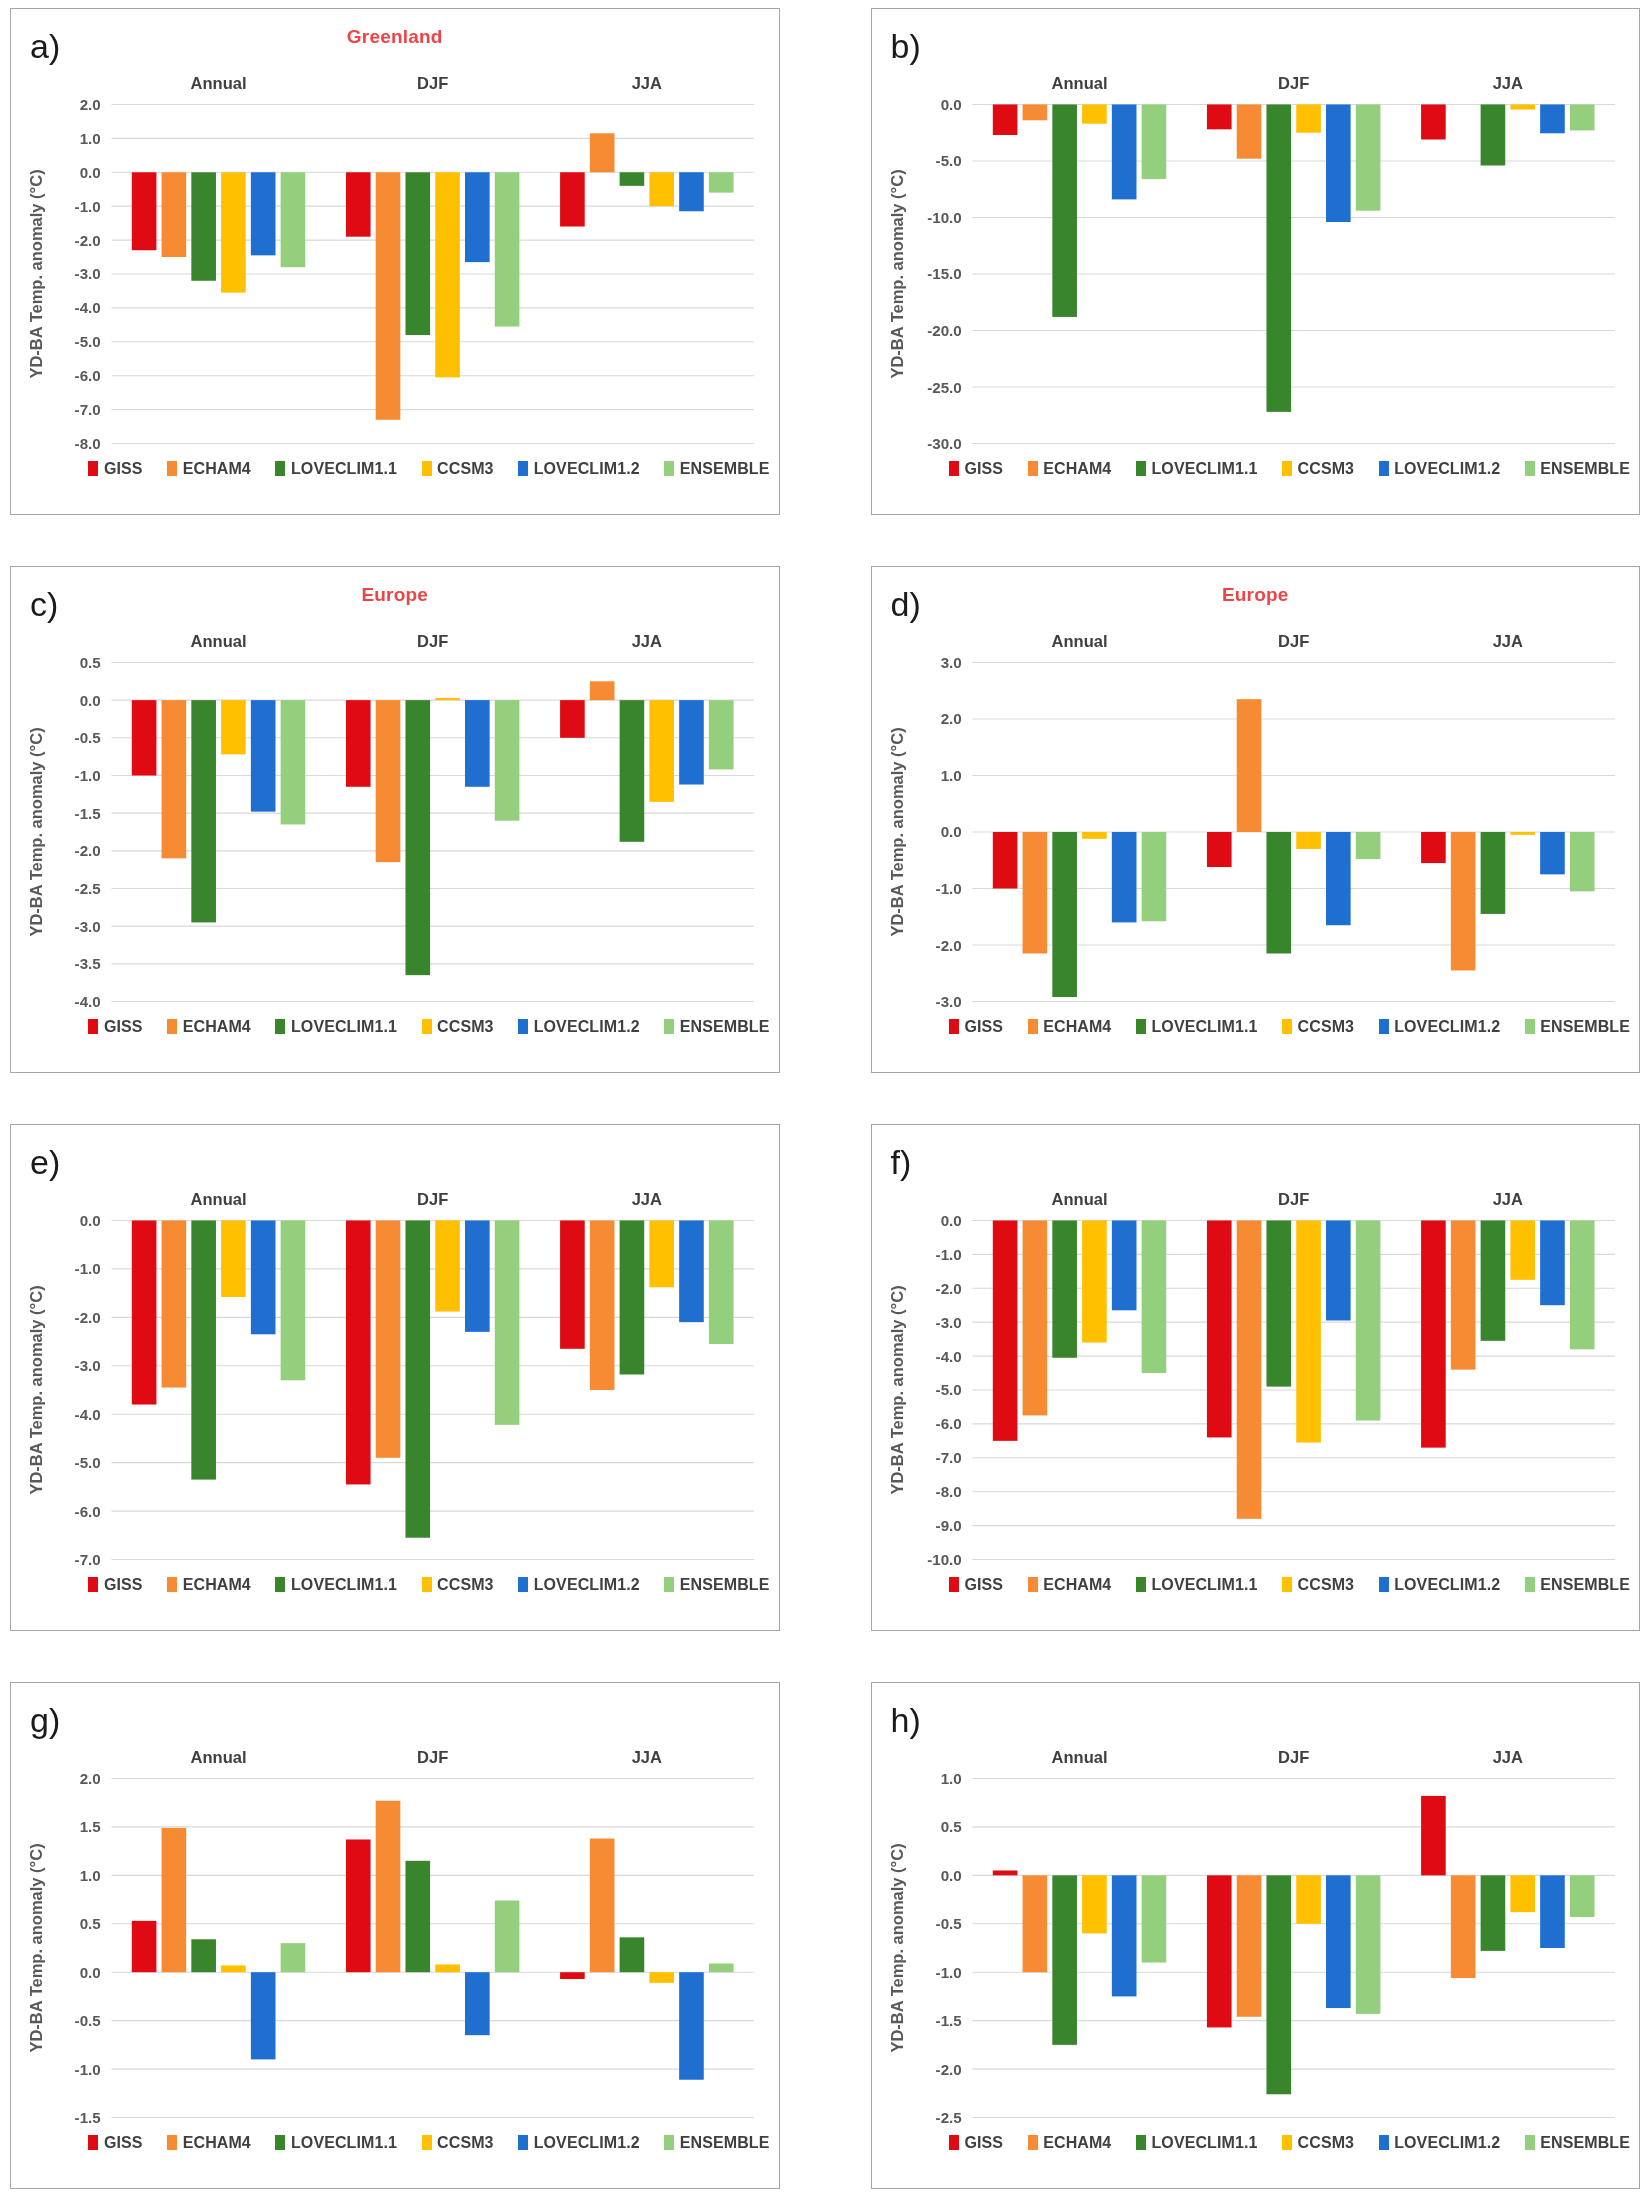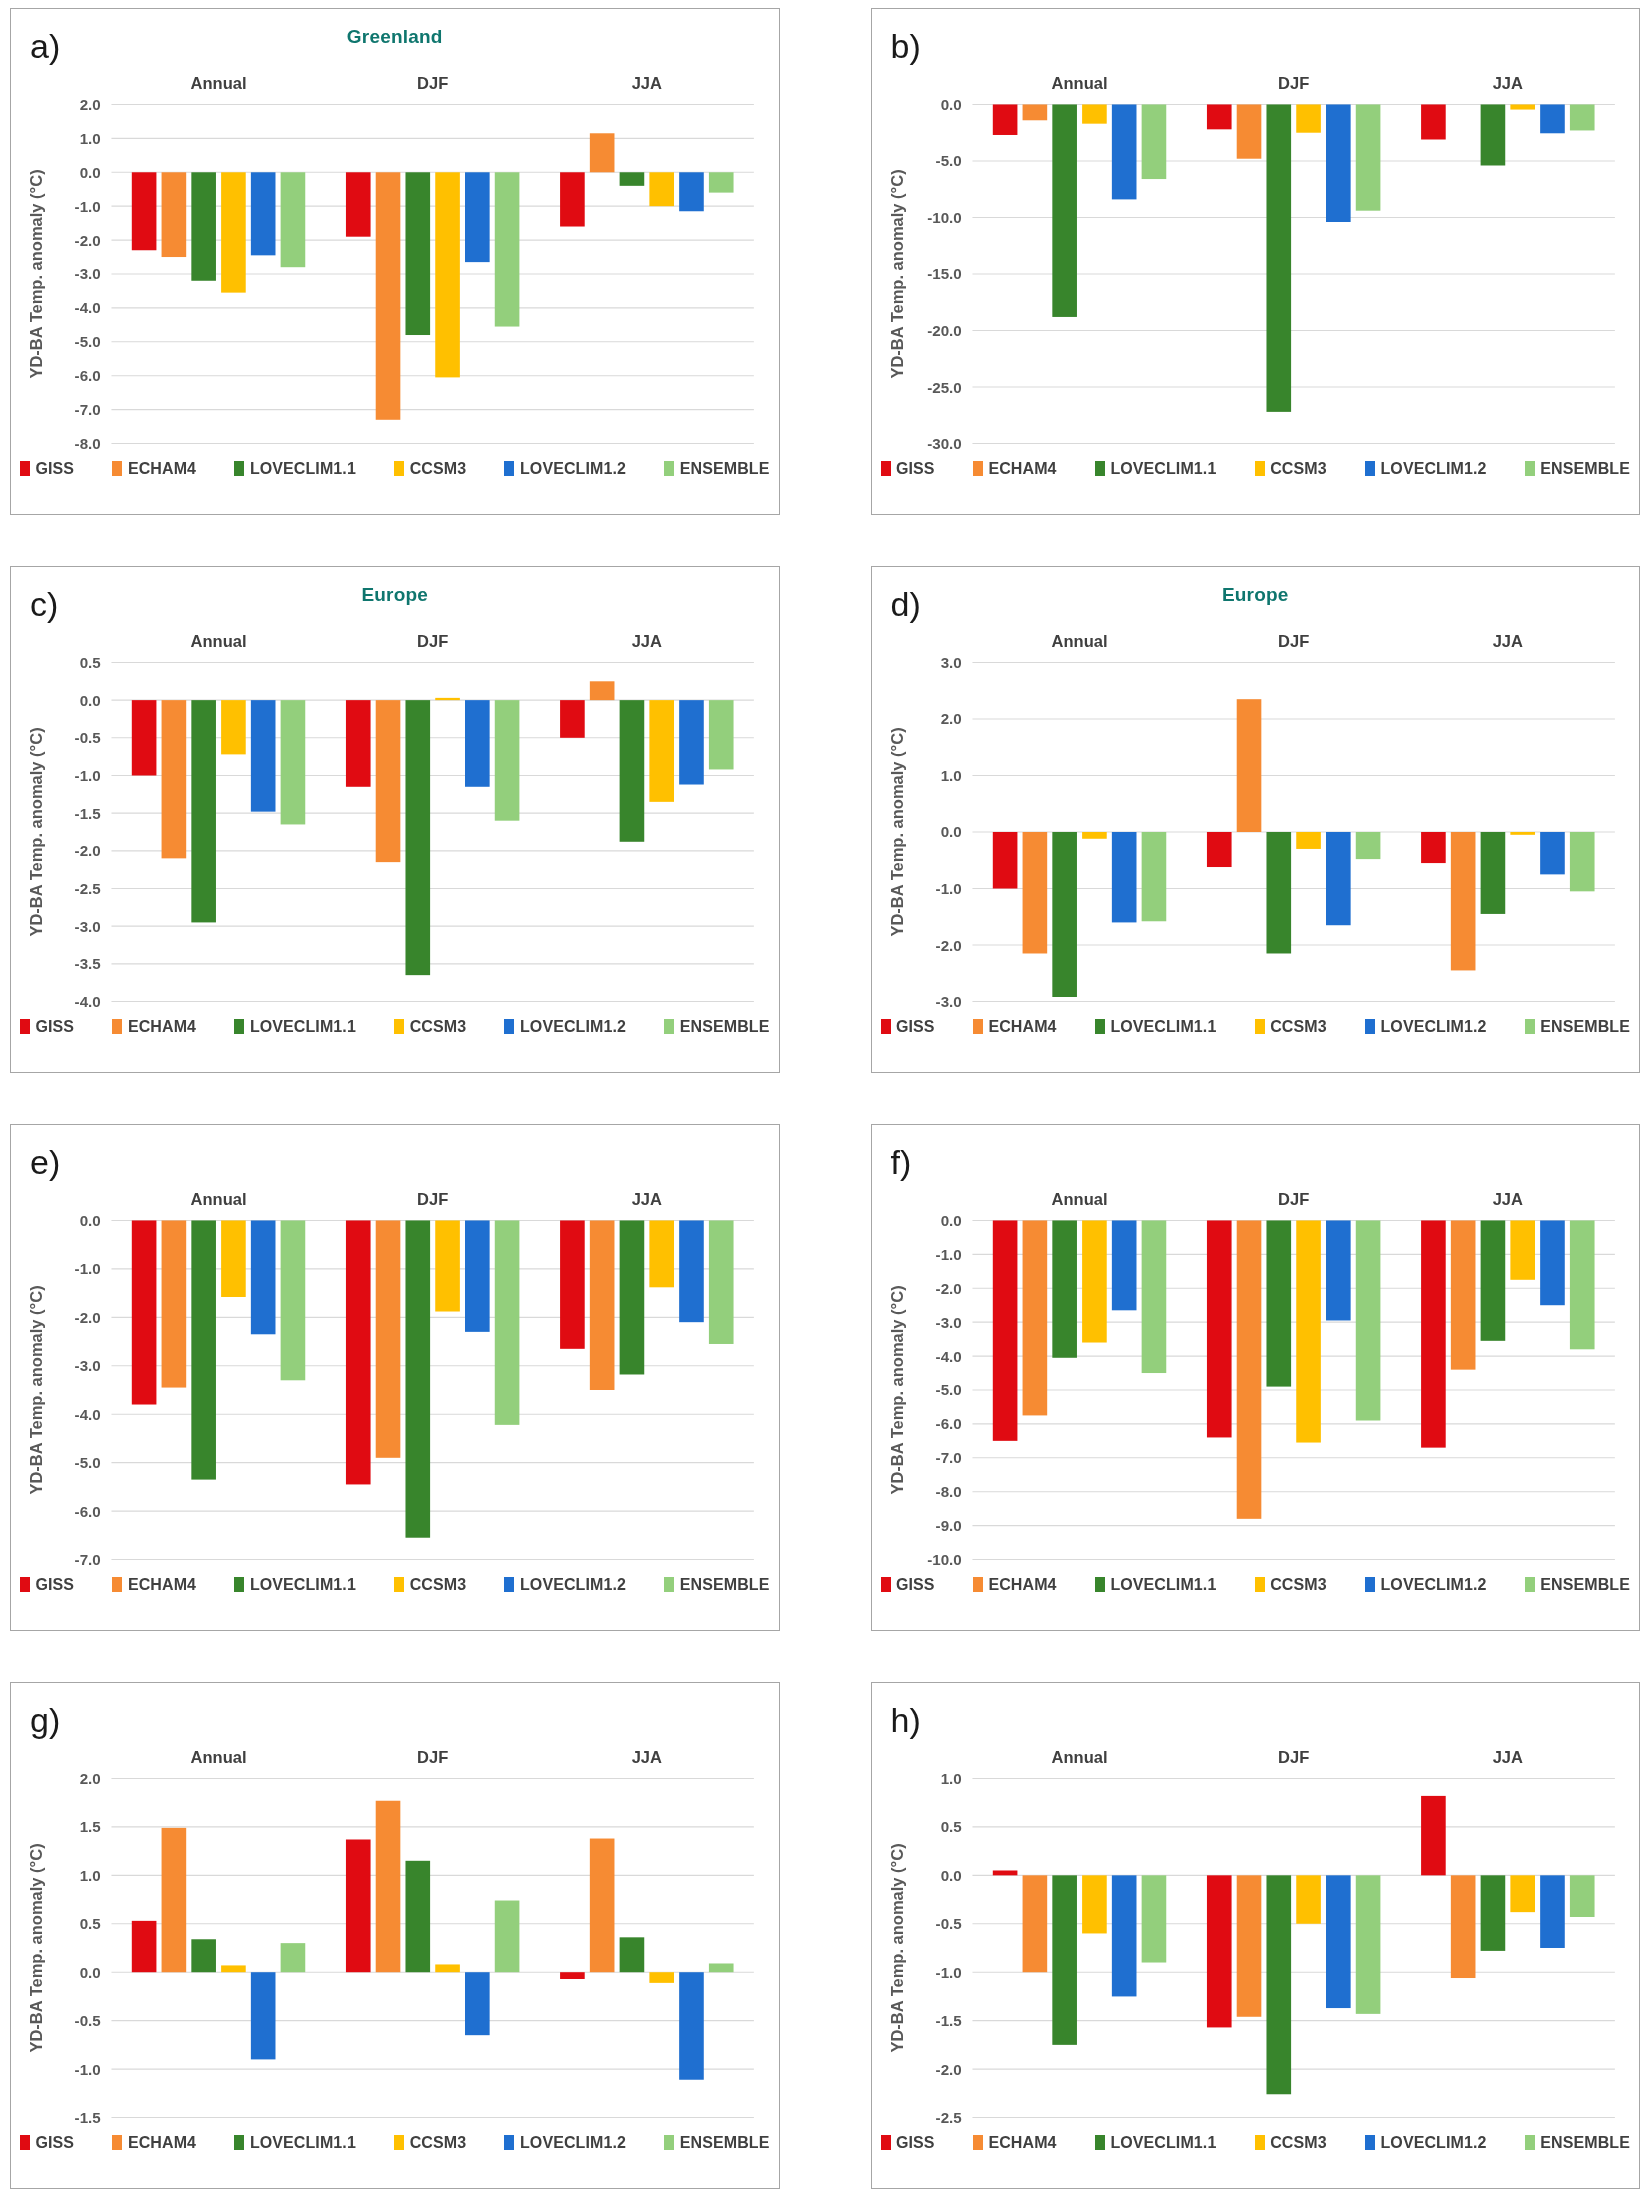--- a/index.html
+++ b/index.html
@@ -14,29 +14,29 @@
     box-sizing:border-box;border:1.4px solid #a6a6a6;background:#ffffff;
     padding:8.2px 9px 7.3px;display:flex;flex-direction:column;position:relative;
   }
   .panel-head{position:relative;height:54px;flex:0 0 auto;}
   .letter{
     position:absolute;left:10px;top:12px;font-size:34px;line-height:1;
     color:#1a1a1a;font-weight:400;
   }
   .title{
     margin:0;text-align:center;padding-top:8.2px;
-    font-size:19px;font-weight:700;color:#0f766e;letter-spacing:0.2px;
+    font-size:19px;font-weight:700;color:#ef4444;letter-spacing:0.2px;
   }
   svg.chart{width:100%;height:auto;flex:0 0 auto;display:block;}
   .grid{stroke:#d9d9d9;stroke-width:2.5;}
   .tick{font-family:"Liberation Sans",sans-serif;font-size:34px;font-weight:700;fill:#595959;}
   .glab{font-family:"Liberation Sans",sans-serif;font-size:37px;font-weight:700;fill:#404040;}
   .ylab{font-family:"Liberation Sans",sans-serif;font-size:37px;font-weight:700;fill:#595959;}
   .legend{
-    margin-top:4.6px;display:flex;justify-content:space-between;align-items:center;
+    margin-top:4.6px;display:flex;justify-content:flex-end;align-items:center;
     gap:24.6px;flex:0 0 auto;flex-wrap:nowrap;
   }
   .legend-item{display:inline-flex;align-items:center;gap:5.5px;white-space:nowrap;}
   .swatch{display:inline-block;width:10px;height:15.5px;}
   .legend-label{font-size:16px;font-weight:700;color:#404040;letter-spacing:0.1px;}
 </style>
 </head>
 <body>
 
 <div class="page">

